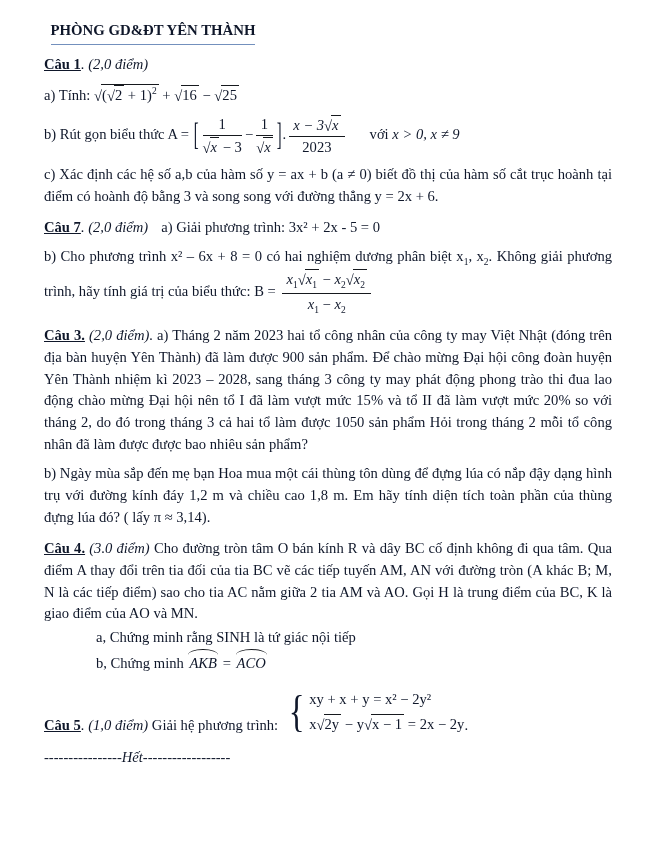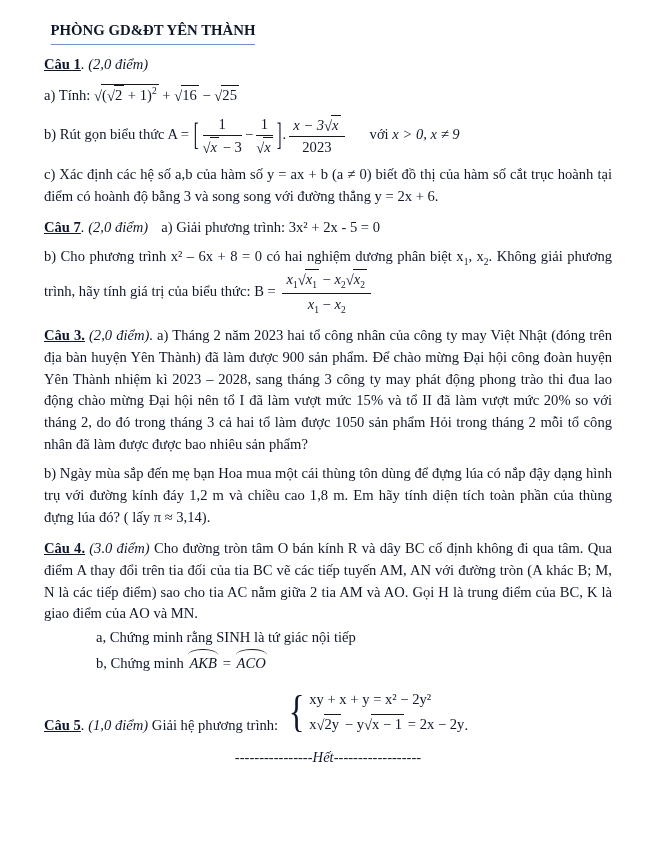--- a/index.html
+++ b/index.html
@@ -52,21 +52,21 @@
   
   .item{padding-left:52px;margin-top:2px;}
   .item-wrap{text-indent:52px;margin-top:2px;}
   
   .q5row{display:flex;align-items:flex-end;margin-top:10px;}
   .system{display:inline-flex;align-items:center;margin-left:8px;}
   .sys-lines{display:inline-block;text-align:left;}
   .sys-lines > div{line-height:25px;white-space:nowrap;}
   .enddot{align-self:flex-end;}
   
-  .het{ text-align:center;margin-top:10px;}
+  .het{ text-align:left;margin-top:10px;}
   .het i{font-style:italic;}
 </style>
 </head>
 <body>
 
 <div class="page">
 
   <div class="header">
     <div class="h-left">
       <span class="office">PHÒNG GD&amp;ĐT YÊN THÀNH</span>

